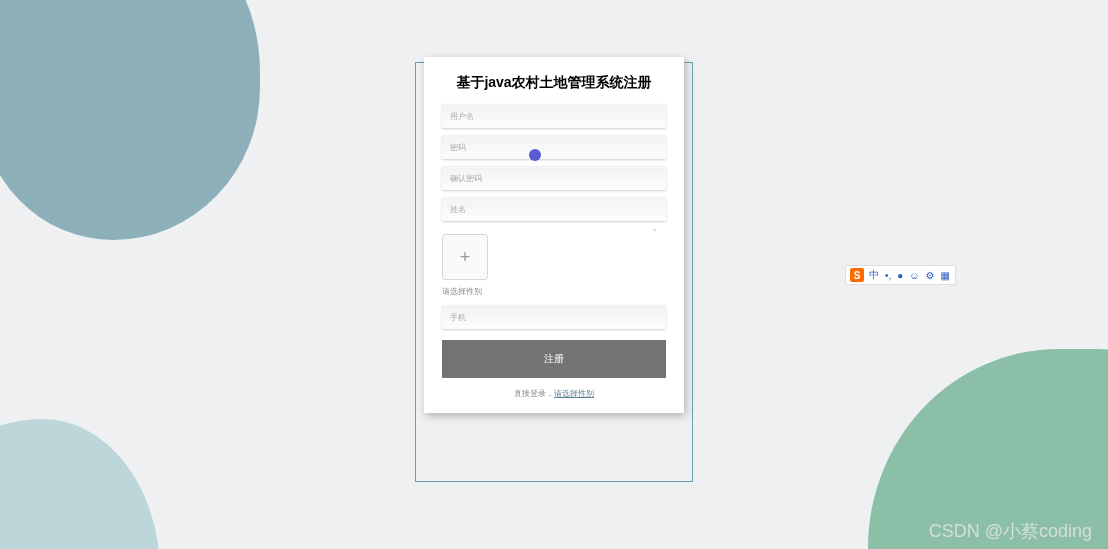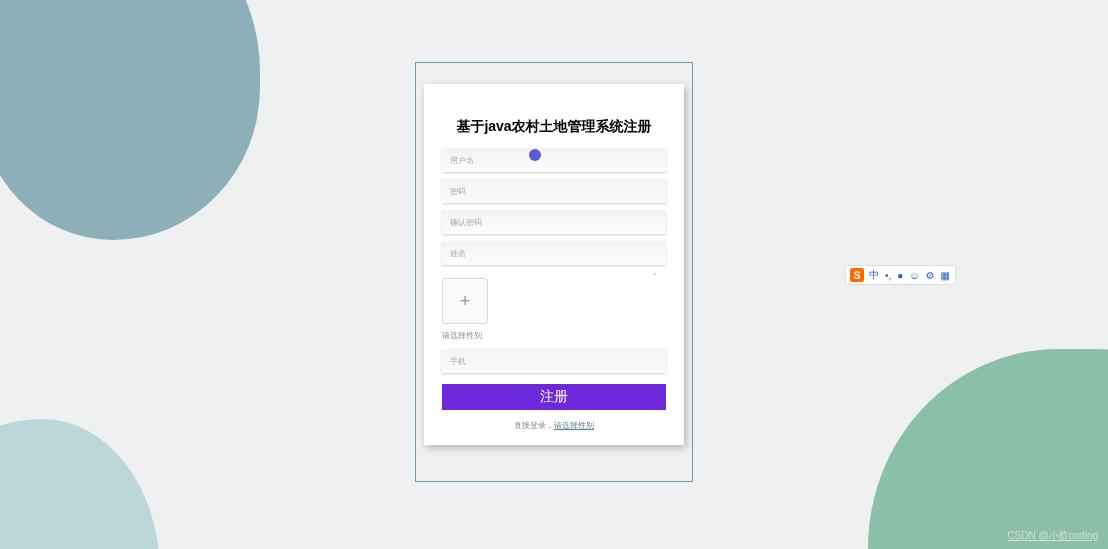--- a/index.html
+++ b/index.html
@@ -59,28 +59,28 @@
       transform: translateX(-50%);
       width: 278px;
       height: 420px;
       border: 1px solid #6f9aaf;
       z-index: 2;
     }
     
     
     .form-panel {
       position: absolute;
-      top: 84px;
+      top: 57px;
       left: 50%;
       transform: translateX(-50%);
       width: 260px;
       background: #ffffff;
       box-shadow: 2px 3px 8px rgba(0,0,0,0.25);
       z-index: 3;
-      padding: 34px 18px 14px 18px;
+      padding: 17px 18px 14px 18px;
     }
     
     .title {
       font-size: 14px;
       font-weight: bold;
       text-align: center;
       color: #000;
       margin-bottom: 12px;
     }
     
@@ -137,25 +137,25 @@
     }
     
     .upload-label {
       font-size: 8px;
       color: #888;
       margin-bottom: 8px;
     }
     
     .submit-btn {
       width: 100%;
-      height: 26px;
-      background: #6d28d9;
+      height: 38px;
+      background: #737373;
       color: #fff;
       border: none;
-      font-size: 14px;
+      font-size: 10px;
       cursor: pointer;
       margin-top: 4px;
       margin-bottom: 10px;
     }
     
     .bottom-links {
       text-align: center;
       font-size: 8px;
       color: #888;
     }
@@ -210,26 +210,25 @@
     .ime-item {
       color: #2a5fbf;
       font-size: 10px;
       padding: 0 1px;
     }
     
     
     .watermark {
       position: absolute;
       bottom: 6px;
-      right: 10px;
-      font-size: 10px;
+      right: 16px;
+      font-size: 18px;
       color: rgba(230,230,230,0.8);
       z-index: 20;
       font-family: sans-serif;
-      text-decoration: underline;
     }
   </style>
 </head>
 <body>
 
 <div class="blob-top-left"></div>
 <div class="blob-bottom-left"></div>
 <div class="blob-right"></div>
 
 <div class="outer-frame"></div>

